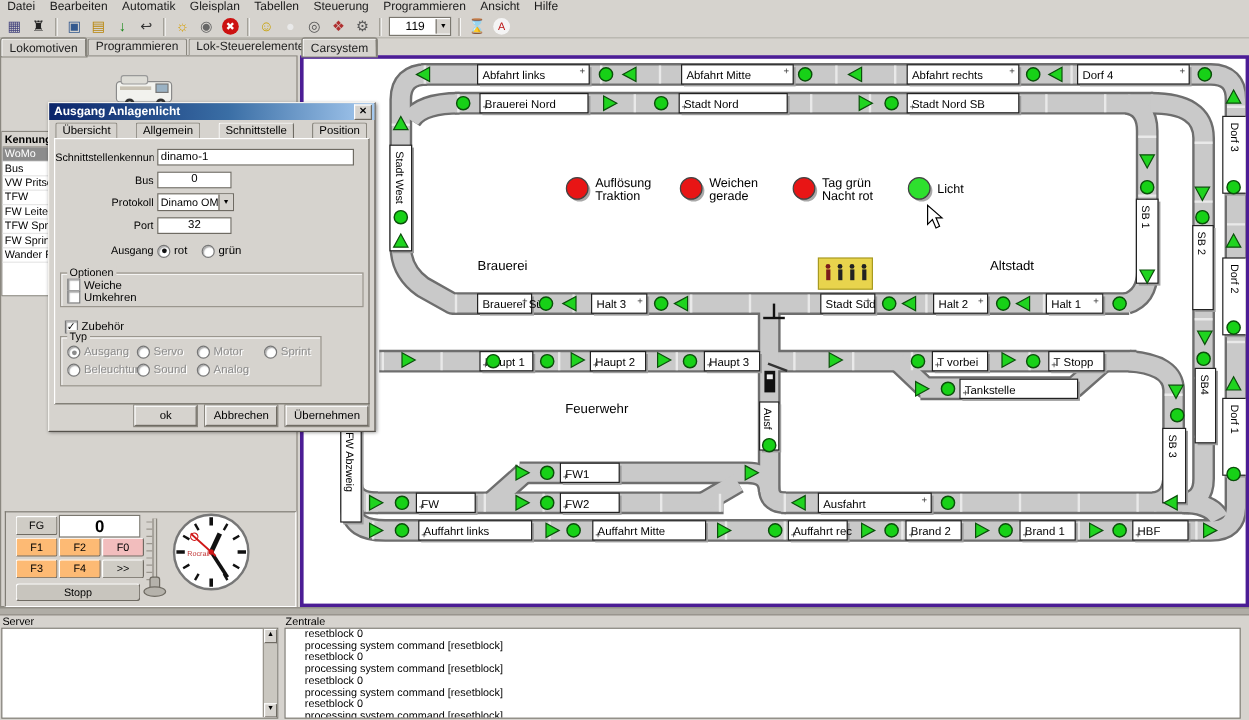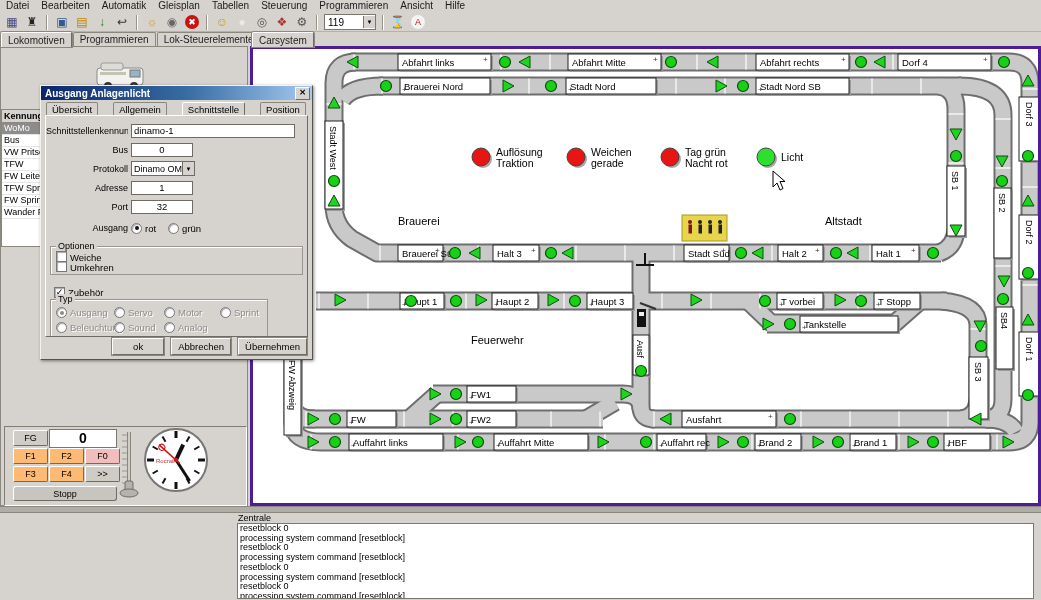--- a/index.html
+++ b/index.html
@@ -5,21 +5,21 @@
   html,body{margin:0;padding:0;width:1041px;height:600px;overflow:hidden}
   body{position:relative;background:#d6d3ce;font-family:"Liberation Sans",sans-serif;color:#000;-webkit-font-smoothing:none}
   
   .menubar{position:absolute;left:0;top:0;width:100%;height:13px;display:flex;align-items:flex-start;font-size:10px;background:#d6d3ce}
   .menu-item{padding:0 6px;color:#1a1a1a;cursor:default}
   .toolbar{position:absolute;left:0;top:13px;width:100%;height:19px;display:flex;align-items:center;padding-left:2px;border-bottom:1px solid #b5b2ab;box-sizing:border-box}
   .tb-btn{width:20px;height:16px;display:inline-flex;align-items:center;justify-content:center;font-size:12px;line-height:14px}
   .tb-btn.badge{width:14px;height:14px;border-radius:50%;font-size:9px;margin:0 3px}
   .tb-sep{width:0;height:15px;border-left:1px solid #98948c;border-right:1px solid #fff;margin:0 4px}
   .tb-combo{width:50px;height:14px;background:#fff;border:1px solid #7a776f;display:inline-flex;align-items:center;font-size:10px;margin:0 2px}
-  .tb-combo-val{flex:1;padding-left:3px}
+  .tb-combo-val{flex:1;padding-left:13px}
   .tb-combo-btn{width:11px;height:12px;background:#d6d3ce;border-left:1px solid #7a776f;font-size:6px;display:flex;align-items:center;justify-content:center}
   
   .tabs-row{position:absolute;top:32px;height:14px;display:flex;gap:1px;font-size:10px;z-index:2}
   .tab{background:#d6d3ce;border:1px solid #8a877f;border-bottom:none;border-radius:2px 2px 0 0;padding:0 6px;display:flex;align-items:center;height:13px;color:#222}
   .tab.active{height:14px;background:#d6d3ce;border-color:#fff #6f6b63 #d6d3ce #fff;box-shadow:0 0 0 1px #8a877f}
   
   .left-panel{position:absolute;left:0;top:46px;width:248px;height:460px;background:#d6d3ce;border:1px solid #8a877f;box-sizing:border-box}
   .plan-canvas{position:absolute;left:250px;top:46px;width:791px;height:460px;background:#fff;border:3px solid #4c1d95;box-sizing:border-box;overflow:hidden}
   
   .loco-list{position:absolute;left:0;top:62px;width:41px;height:136px;background:#fff;border:1px solid #8a877f;font-size:9px;overflow:hidden}
@@ -60,21 +60,21 @@
   .groupbox{position:relative;margin:0 4px;border:1px solid #9a968e;box-shadow:inset 1px 1px 0 #fff}
   .legend{position:absolute;top:-6px;left:5px;background:#d6d3ce;padding:0 2px;font-size:9px}
   .dlg-buttons{position:absolute;right:5px;bottom:4px;display:flex;gap:7px}
   .dbtn{min-width:38px;height:15px;font-size:9.5px;background:#d6d3ce;border:1px solid;border-color:#fff #6f6b63 #6f6b63 #fff;box-shadow:0 0 0 1px #8a877f;display:flex;align-items:center;justify-content:center;padding:0 6px}
   
   .h-split{position:absolute;left:0;top:506px;width:100%;height:7px;background:#b0ada6;border-top:1px solid #8a877f;border-bottom:1px solid #8a877f;box-sizing:border-box}
   .log-area{position:absolute;left:0;top:513px;width:100%;height:87px;background:#d6d3ce}
   .log-panel{position:absolute;top:0;height:87px}
   .log-caption{font-size:9px;height:10px;line-height:10px;padding-left:2px}
   .log-box{position:absolute;left:1px;right:2px;top:10px;bottom:1px;background:#fff;border:1px solid #7a776f;font-size:9px;line-height:9.7px;overflow:hidden}
-  .log-line{padding-left:2px;white-space:nowrap}
+  .log-line{padding-left:16px;white-space:nowrap}
   .vsb{position:absolute;right:0;top:0;bottom:0;width:11px;background:#cac7c0;border-left:1px solid #9a968e}
   .vsb-btn{position:absolute;left:0;right:0;height:10px;font-size:6px;line-height:9px;text-align:center;background:#d6d3ce;border:1px solid;border-color:#fff #6f6b63 #6f6b63 #fff}
   .vsb-btn.down{bottom:0}
   svg text{font-family:"Liberation Sans",sans-serif}
 </style>
 </head>
 <body>
 
 <div class="menubar">
     <span class="menu-item">Datei</span>
@@ -528,24 +528,20 @@
           <span class="dinput narrow">0</span>
         </div>
         <div class="drow">
           <span class="dlabel">Protokoll</span>
           <span class="dselect">
             <span class="dselect-val">Dinamo OM32</span>
             <span class="dselect-btn">▼</span>
           </span>
         </div>
         <div class="drow">
-          <span class="dlabel">Adresse</span>
-          <span class="dinput narrow">1</span>
-        </div>
-        <div class="drow">
           <span class="dlabel">Port</span>
           <span class="dinput narrow">32</span>
         </div>
         <div class="drow" style="height: 24px;">
           <span class="dlabel">Ausgang</span>
           <span class="radio-wrap">
             <span class="radio">
               <span class="radio-dot"></span>
             </span>
             <span class="radio-label">rot</span>
@@ -611,20 +607,29 @@
   </div>
   <div class="dlg-buttons">
       <span class="dbtn">ok</span>
       <span class="dbtn">Abbrechen</span>
       <span class="dbtn">Übernehmen</span>
     </div>
 </div>
 
 <div class="h-split"></div>
 <div class="log-area">
+  <div class="log-panel" style="left:0;width:234px">
+    <div class="log-caption">Server</div>
+    <div class="log-box" id="server-box">
+      <div class="vsb">
+        <span class="vsb-btn" style="top:0">▲</span>
+        <span class="vsb-btn down">▼</span>
+      </div>
+    </div>
+  </div>
   <div class="log-panel" style="left:236px;width:800px">
     <div class="log-caption">Zentrale</div>
     <div class="log-box" id="zentrale-box">
         <div class="log-line">resetblock 0</div>
         <div class="log-line">processing system command [resetblock]</div>
         <div class="log-line">resetblock 0</div>
         <div class="log-line">processing system command [resetblock]</div>
         <div class="log-line">resetblock 0</div>
         <div class="log-line">processing system command [resetblock]</div>
         <div class="log-line">resetblock 0</div>

